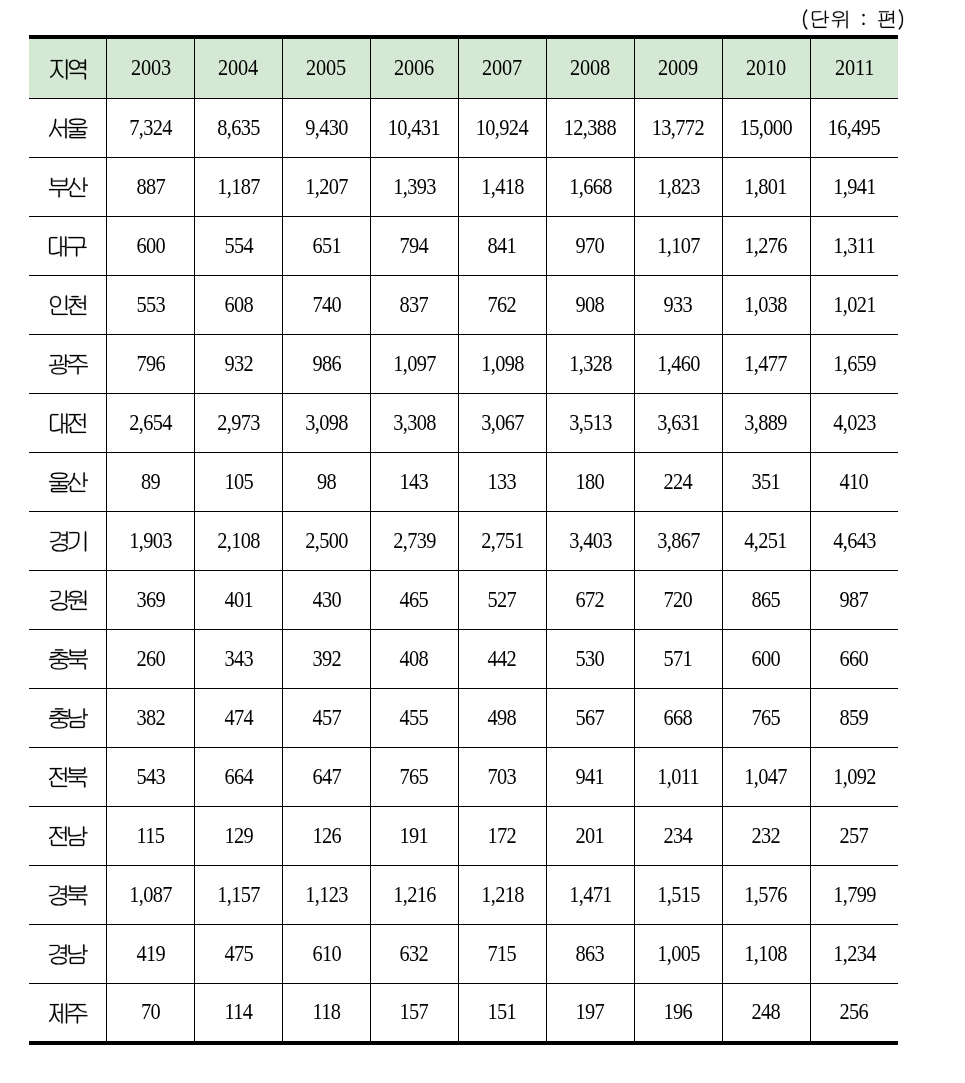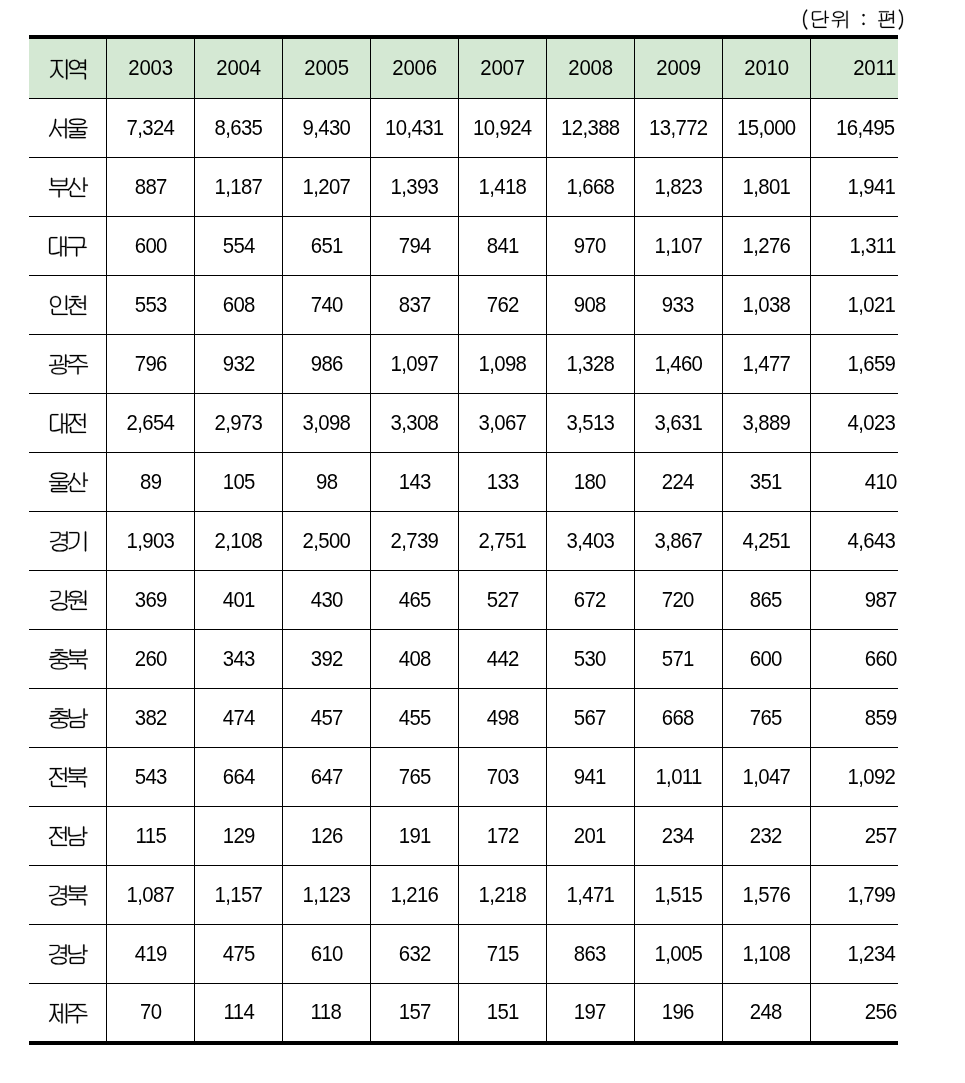--- a/index.html
+++ b/index.html
@@ -1,31 +1,31 @@
 <!DOCTYPE html>
 <html lang="ko"><head>
 <meta charset="utf-8">
 <title>지역별 통계표</title>
 <style>
   html,body{margin:0;padding:0;}
   body{width:965px;height:1083px;background:#ffffff;
        font-family:"Liberation Sans",sans-serif;overflow:hidden;}
-  .page{position:relative;width:965px;height:1083px;background:#ffffff;}
+  .page{position:relative;width:965px;height:1083px;background:#ffffff;font-family:Liberation Serif, serif;}
 
   
   .unit-note{position:absolute;left:803.1px;top:8.5px;height:24px;}
 
   
   .tbl-wrap{position:absolute;left:29px;top:35px;width:869px;}
   table.data{border-collapse:collapse;table-layout:fixed;width:869px;
              border-top:4px solid #000;border-bottom:4px solid #000;}
   table.data td, table.data th{border:1px solid #000;padding:0;margin:0;
              text-align:center;vertical-align:middle;font-weight:normal;}
   table.data td:first-child, table.data th:first-child{border-left:none;}
-  table.data td:last-child,  table.data th:last-child{border-right:none;text-align:right;}
+  table.data td:last-child,  table.data th:last-child{border-right:none;}
 
   thead th{height:59.2px;background:#d4e8d3;border-top:none;
            font-size:22.5px;line-height:1;letter-spacing:-0.25px;}
   tbody td{font-size:22.5px;color:#000;line-height:1;letter-spacing:-0.7px;}
   tbody tr{height:59.0px;}
   tbody tr:last-child td{border-bottom:none;}
 
   
   .kr{display:block;position:relative;top:2.2px;left:0.6px;}
   .ko-svg{display:block;margin:0 auto;}

